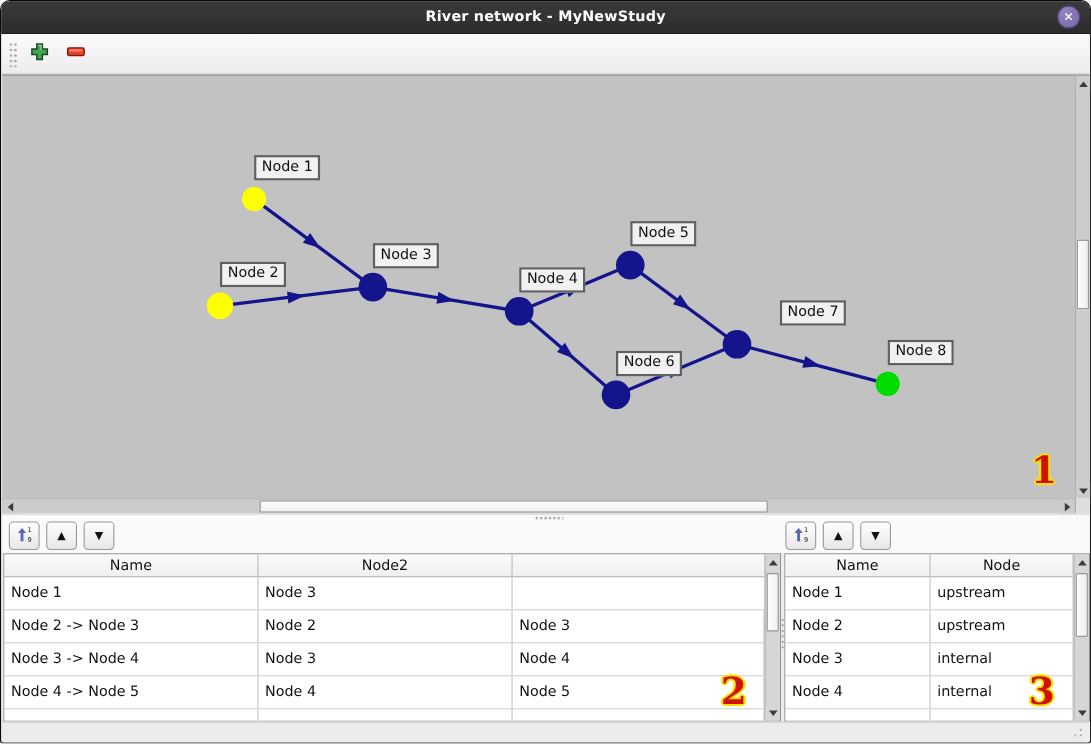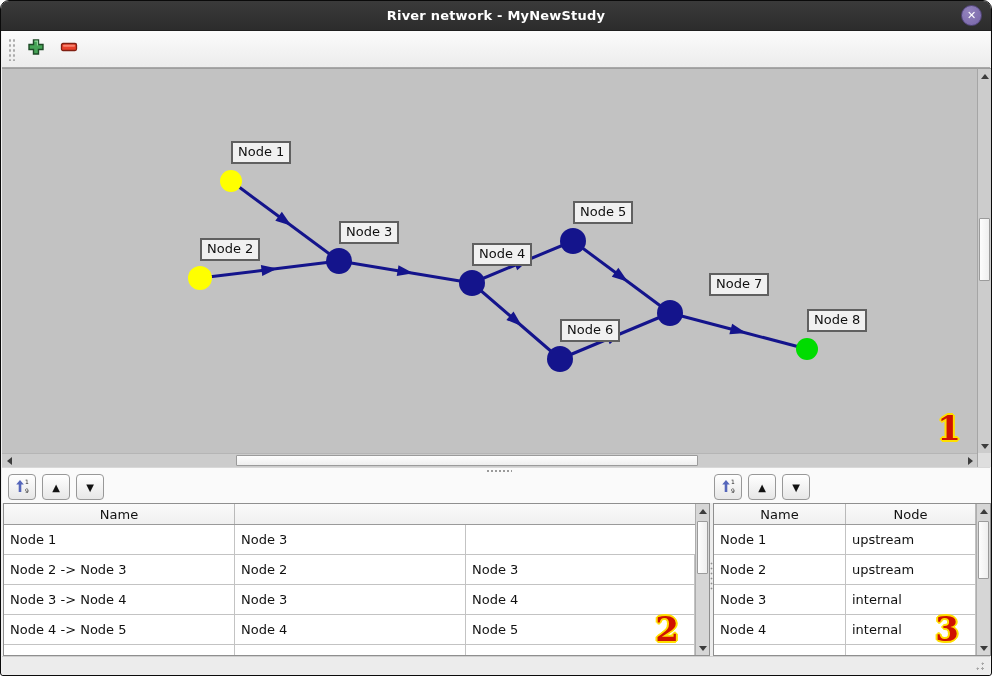--- a/index.html
+++ b/index.html
@@ -250,20 +250,21 @@
         <div class="sq-btn">
           <span>▼</span>
         </div>
       </div>
   </div>
 
   <div class="tablebox left">
     <div class="tgrid" id="links-grid">
         <div class="tbl-header" style="grid-template-columns: 231px 231px 1fr;">
           <div class="hcell">Name</div>
+          <div class="hcell">Node2</div>
         </div>
         <div class="tbl-row" style="grid-template-columns: 231px 231px 1fr;">
           <div class="cell">Node 1</div>
           <div class="cell">Node 3</div>
         </div>
         <div class="tbl-row" style="grid-template-columns: 231px 231px 1fr;">
           <div class="cell">Node 2 -&gt; Node 3</div>
           <div class="cell">Node 2</div>
           <div class="cell">Node 3</div>
         </div>

